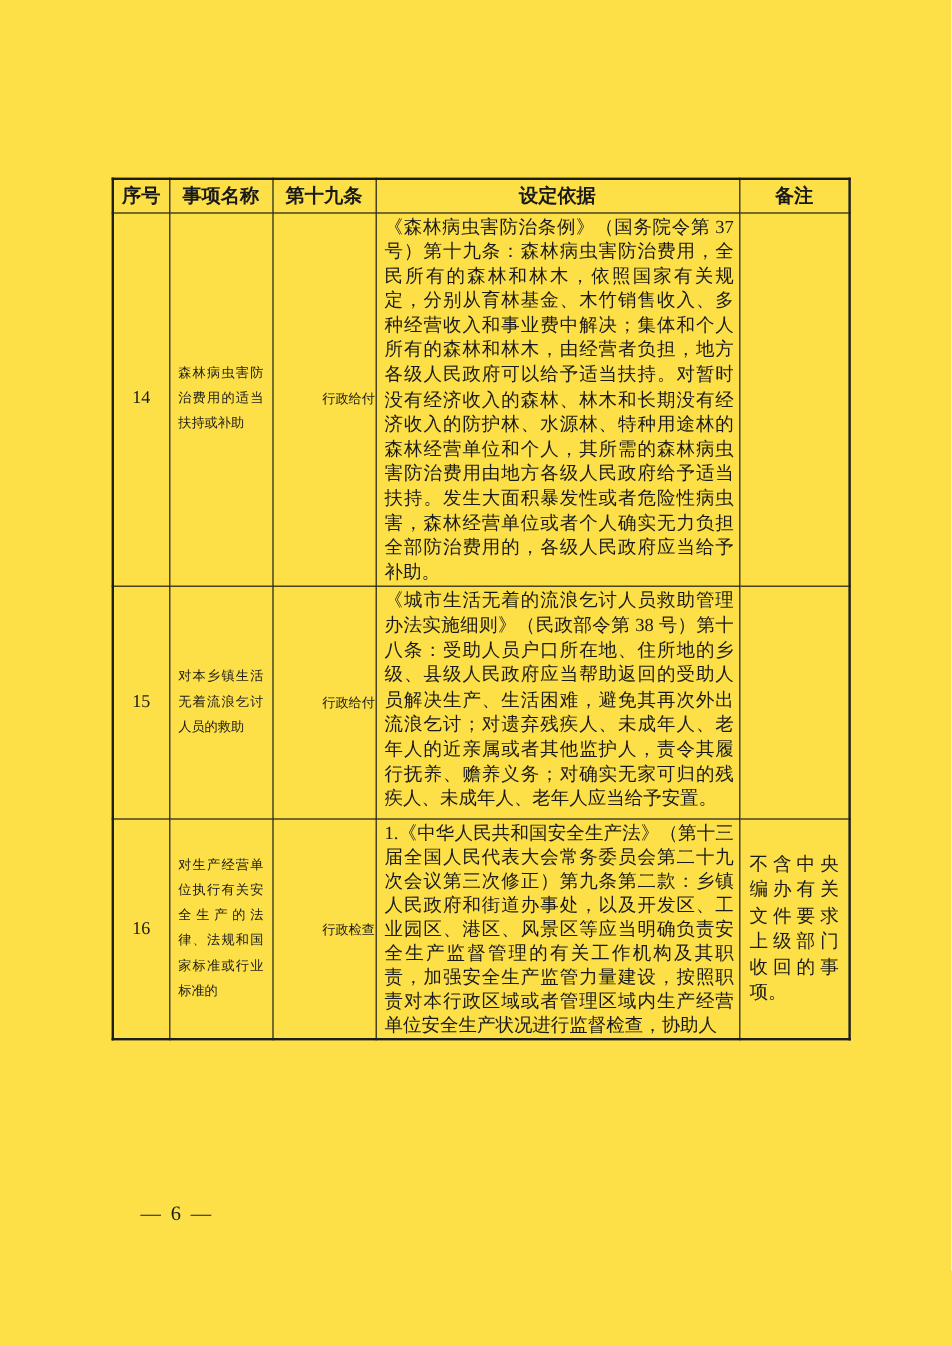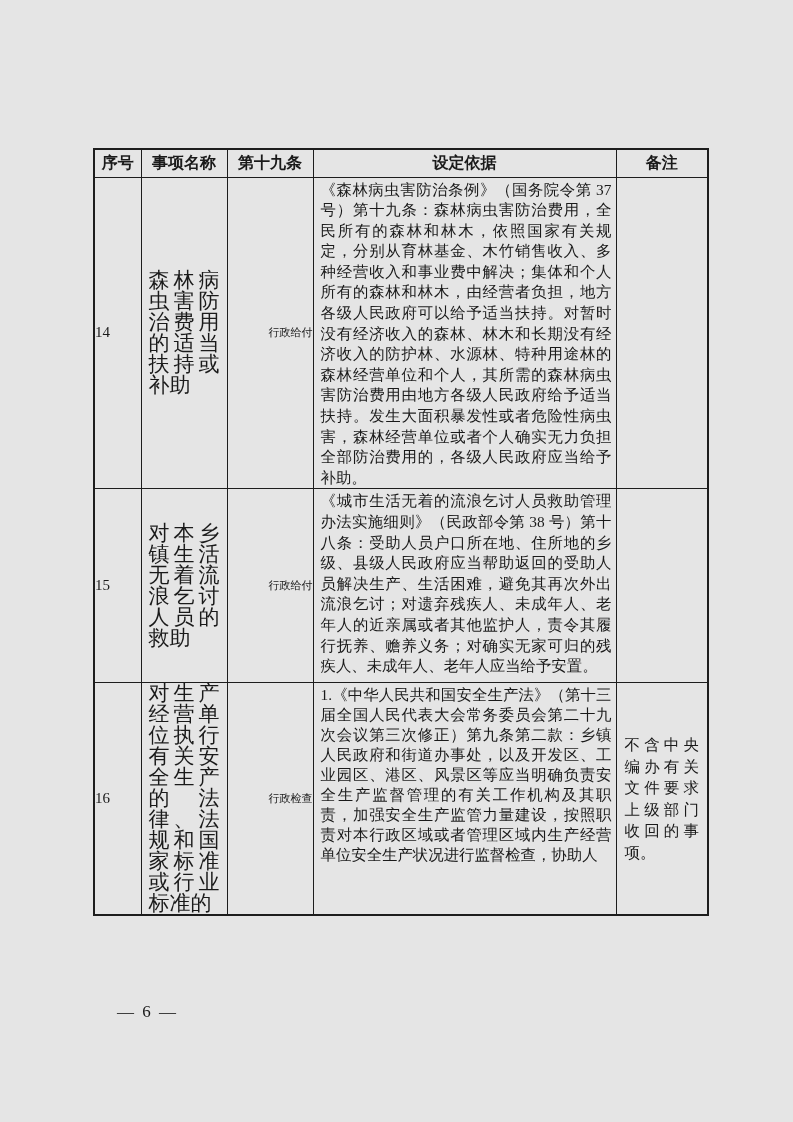--- a/index.html
+++ b/index.html
@@ -4,21 +4,21 @@
 <style>
   html, body {
     margin: 0;
     padding: 0;
     background: #ffffff;
   }
   .page {
     position: relative;
     width: 793px;
     height: 1122px;
-    background: #e5e5e5;
+    background: #fde047;
     font-family: "Liberation Serif", serif;
     color: #1a1a1a;
     overflow: hidden;
   }
   table.power-table {
     position: absolute;
     left: 93px;
     top: 148px;
     width: 614px;
     border-collapse: collapse;
@@ -37,27 +37,27 @@
     font-size: 16px;
     text-align: center;
     vertical-align: middle;
   }
   tr.row-a { height: 117px; }
   tr.row-b { height: 295px; }
   tr.row-c { height: 194px; }
   tr.row-d { height: 183px; }
 
   td.cell-seq {
-    text-align: left;
+    text-align: center;
     vertical-align: middle;
     font-size: 15px;
   }
   td.cell-name {
     vertical-align: middle;
-    font-size: 21px;
+    font-size: 11px;
     line-height: 21px;
     padding: 0 7px;
     text-align: justify;
   }
   td.cell-ptype {
     text-align: right;
     vertical-align: middle;
     font-size: 11px;
   }
   td.cell-basis {

